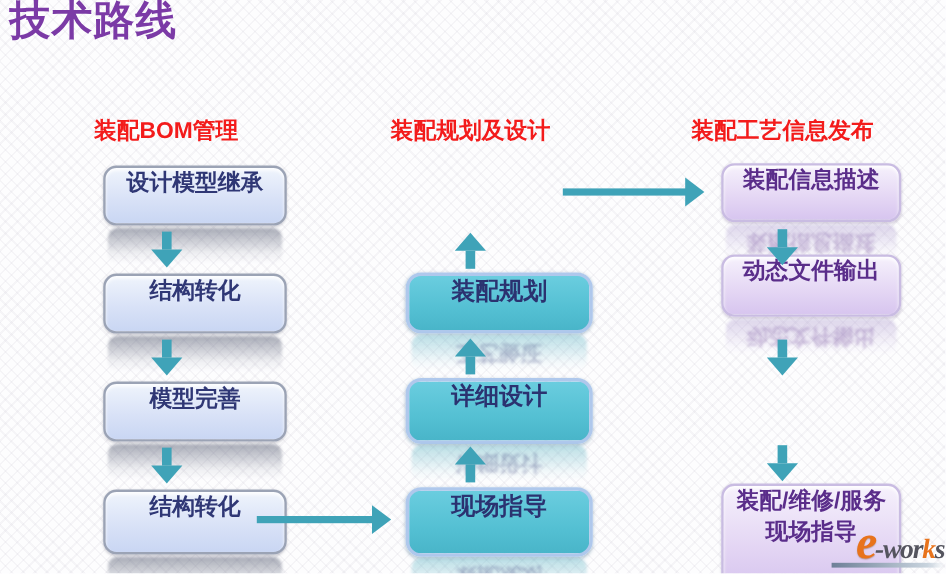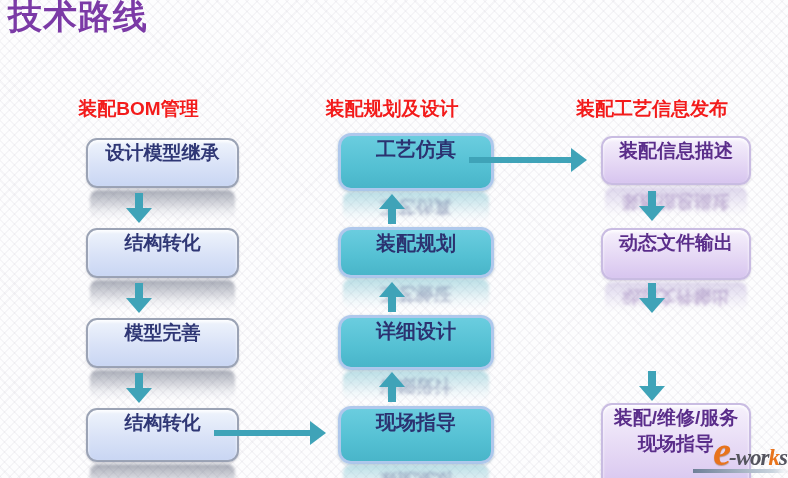--- a/index.html
+++ b/index.html
@@ -41,21 +41,21 @@
   }
   .col-right .box {
     background:linear-gradient(to bottom,#F6F1FC 0%,#E4D6F4 60%,#D7C5EF 100%);
     border:2px solid #C9BCE2; color:#5A2D8A; font-size:19px;
     box-shadow:inset 0 2px 3px rgba(255,255,255,0.9), 0 1px 2px rgba(110,90,140,0.25);
   }
   .col-left  .r1{top:138px;height:50px} .col-left  .r2{top:228px;height:50px}
   .col-left  .r3{top:318px;height:50px} .col-left  .r4{top:408px;height:54px}
   .col-mid   .r1{top:133px;height:58px} .col-mid   .r2{top:227px;height:51px}
   .col-mid   .r3{top:315px;height:55px} .col-mid   .r4{top:406px;height:58px}
-  .col-right .r1{top:136px;height:49px} .col-right .r2{top:228px;height:52px}
+  .col-right .r1{top:136px;height:49px} .col-right .r2{top:212px;height:52px}
   .col-right .r3{top:318px;height:50px} .col-right .r4{top:403px;height:87px}
   .reflection {
     position:absolute; left:2px; right:2px; top:calc(100% + 4px); height:30px;
     border-radius:8px; filter:blur(1.5px); overflow:hidden;
     display:flex; align-items:center; justify-content:center; z-index:1;
   }
   .col-left  .reflection { background:linear-gradient(to bottom, rgba(98,104,124,0.55), rgba(130,136,155,0.12) 70%, rgba(130,136,155,0)); }
   .col-mid   .reflection { background:linear-gradient(to bottom, rgba(105,185,200,0.45), rgba(150,210,220,0.10) 75%, rgba(150,210,220,0)); }
   .col-right .reflection { background:linear-gradient(to bottom, rgba(185,170,215,0.48), rgba(205,190,230,0.10) 75%, rgba(205,190,230,0)); }
   .r-label { transform:scaleY(-1); font-weight:bold; opacity:0.30; font-size:18px; white-space:nowrap; }
@@ -126,26 +126,20 @@
 
     <div class="box r4">
       <span>结构转化</span>
       <div class="reflection"></div>
     </div>
   </div>
 
   <div class="col col-mid">
     <div class="col-header">装配规划及设计</div>
 
-    <div class="box r1">
-      <span>工艺仿真</span>
-      <div class="reflection">
-        <span class="r-label">工艺仿真</span>
-      </div>
-    </div>
     <div class="varrow a1">
         <div class="head-up"></div>
         <div class="shaft"></div>
       </div>
 
     <div class="box r2">
       <span>装配规划</span>
       <div class="reflection">
         <span class="r-label">工艺验证</span>
       </div>

